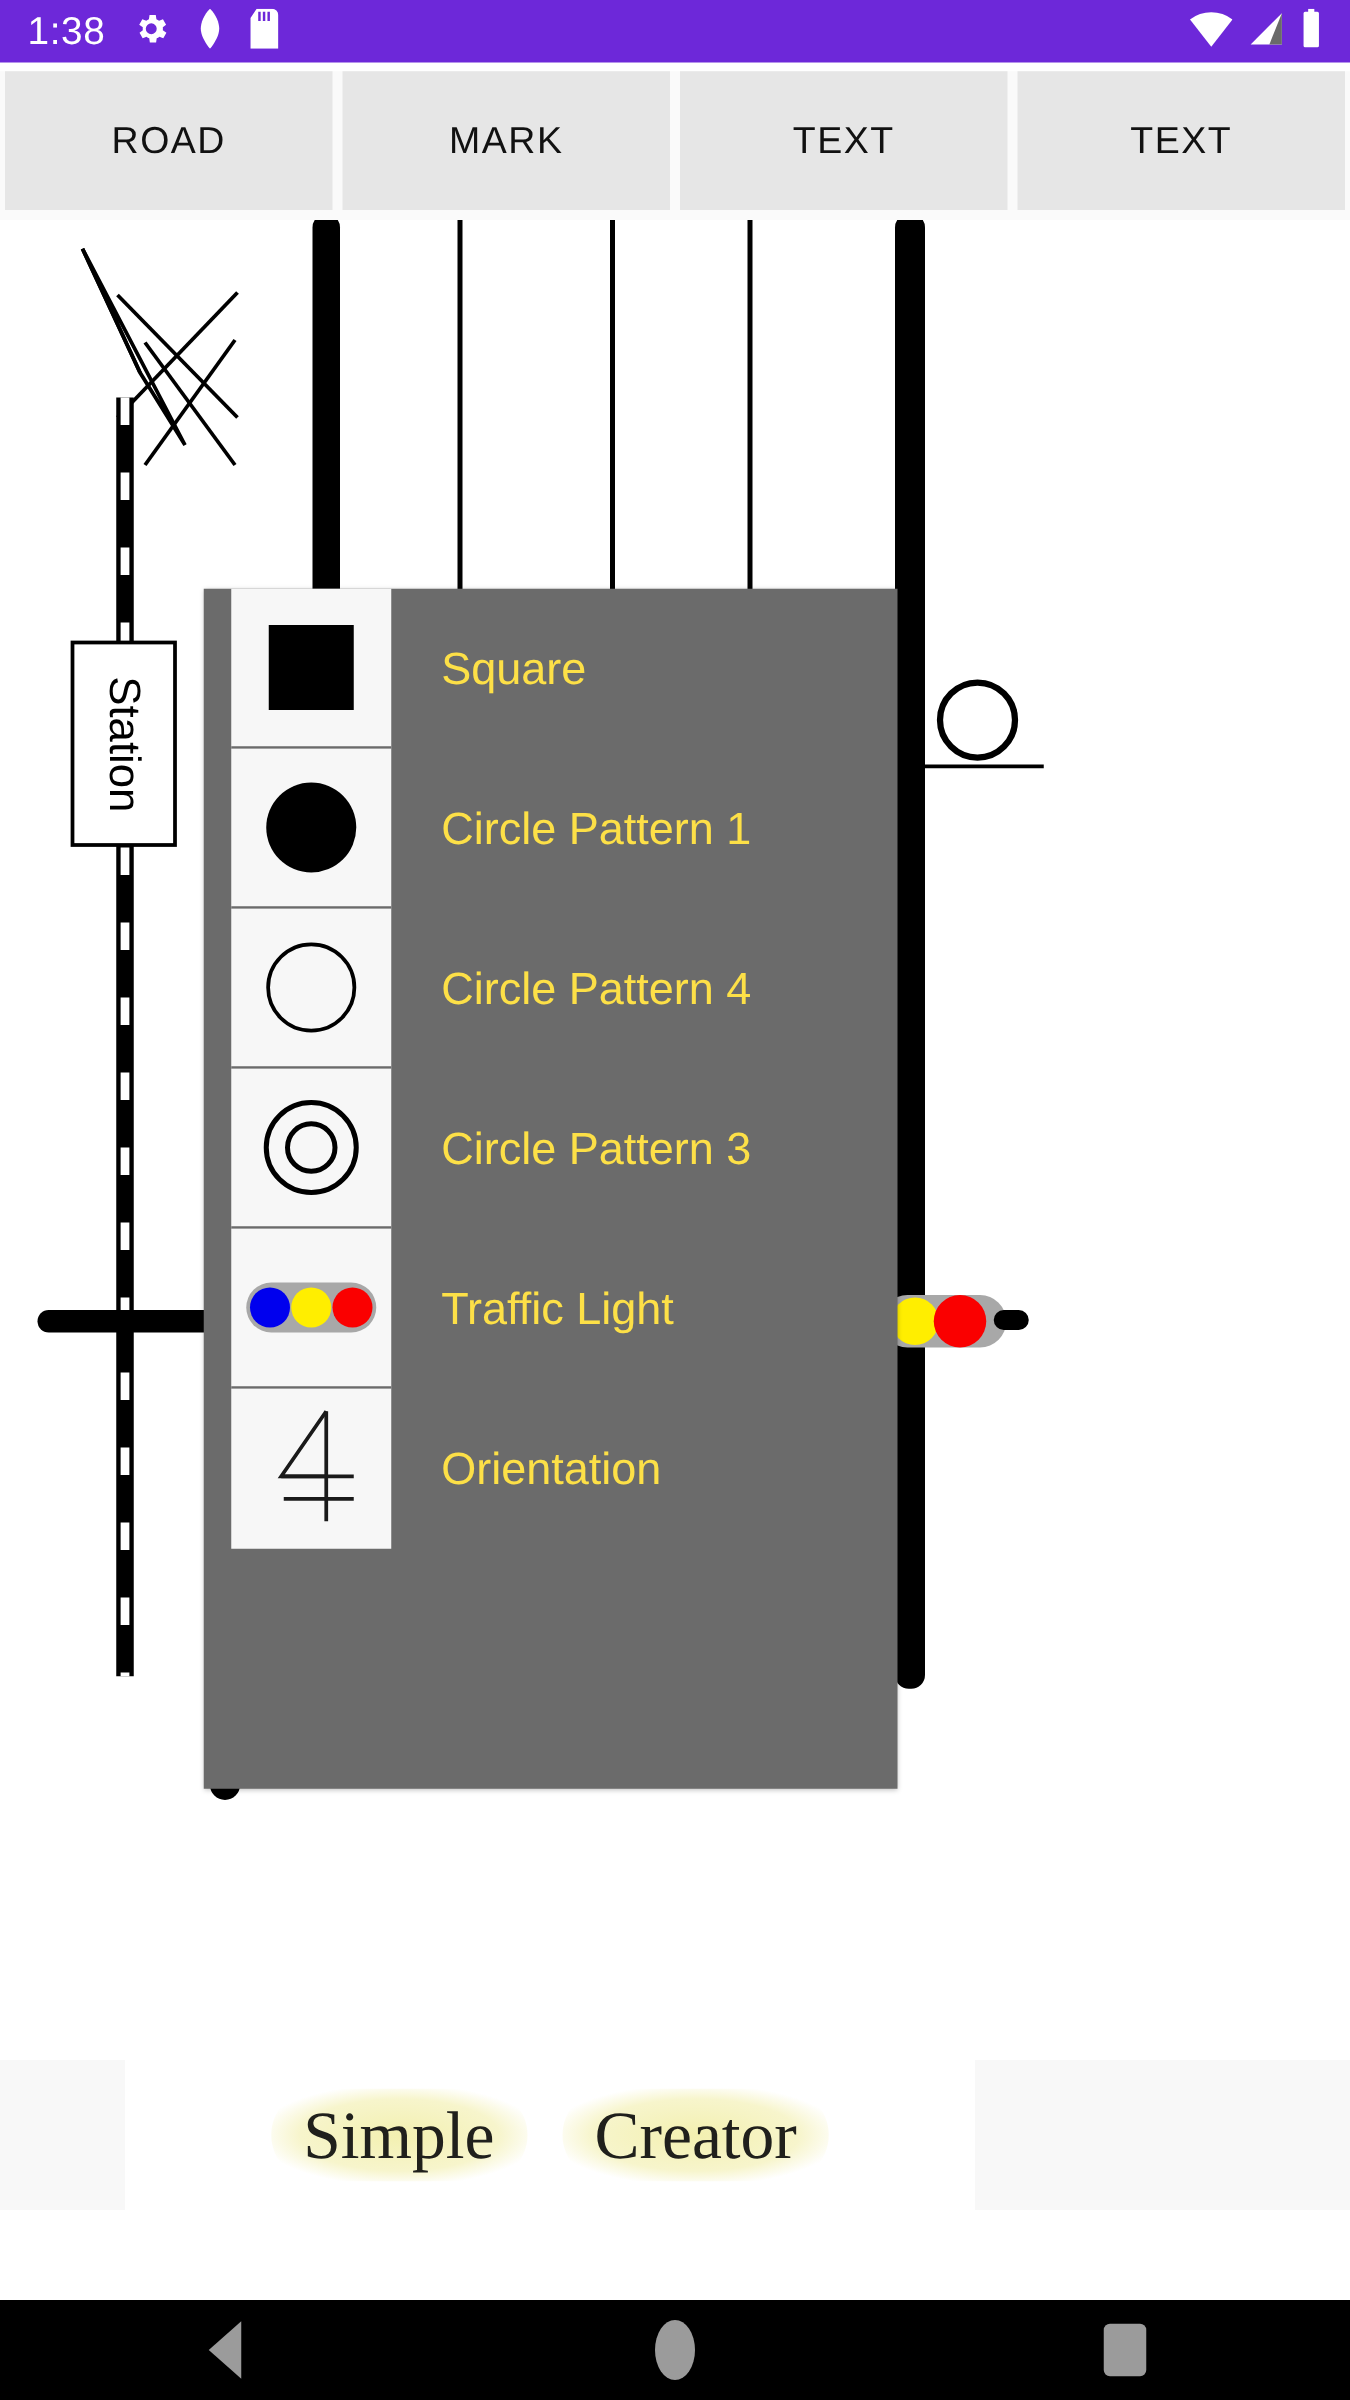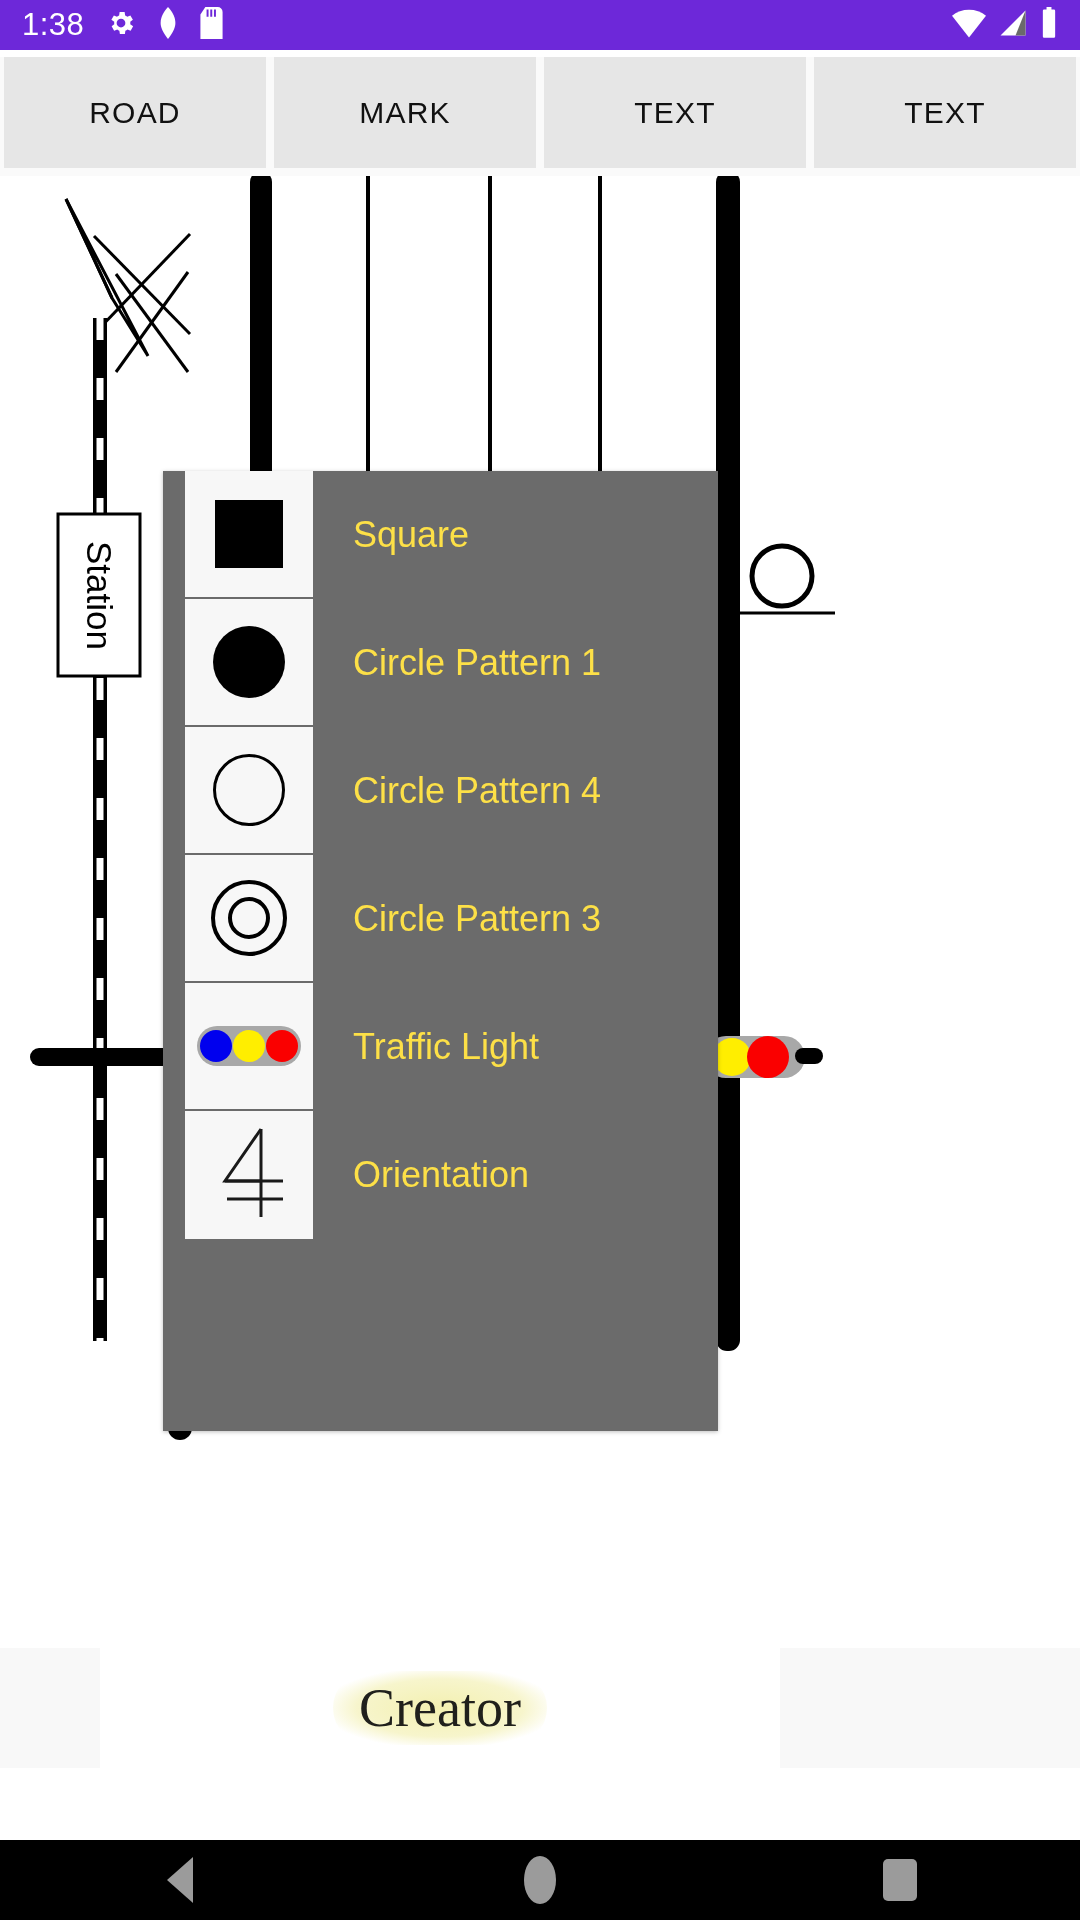--- a/index.html
+++ b/index.html
@@ -345,20 +345,21 @@
     <div style="position:absolute;left:58px;top:338px;width:82px;height:162px;
                 display:flex;align-items:center;justify-content:center;">
       <span style="writing-mode:vertical-rl;font-size:35px;color:#000;white-space:nowrap;
                    font-family:'Liberation Sans',sans-serif;">Station</span>
     </div>
   </div>
 
   <div class="wm-strip-left"></div>
   <div class="wm-strip-right"></div>
   <div class="watermark">
+    <span class="wm-word">Simple</span>
     <span class="wm-word">Creator</span>
   </div>
 
   <div class="nav-bar">
     <div class="nav-btn">
       <span class="nav-back"></span>
     </div>
     <div class="nav-btn">
       <span class="nav-home"></span>
     </div>

